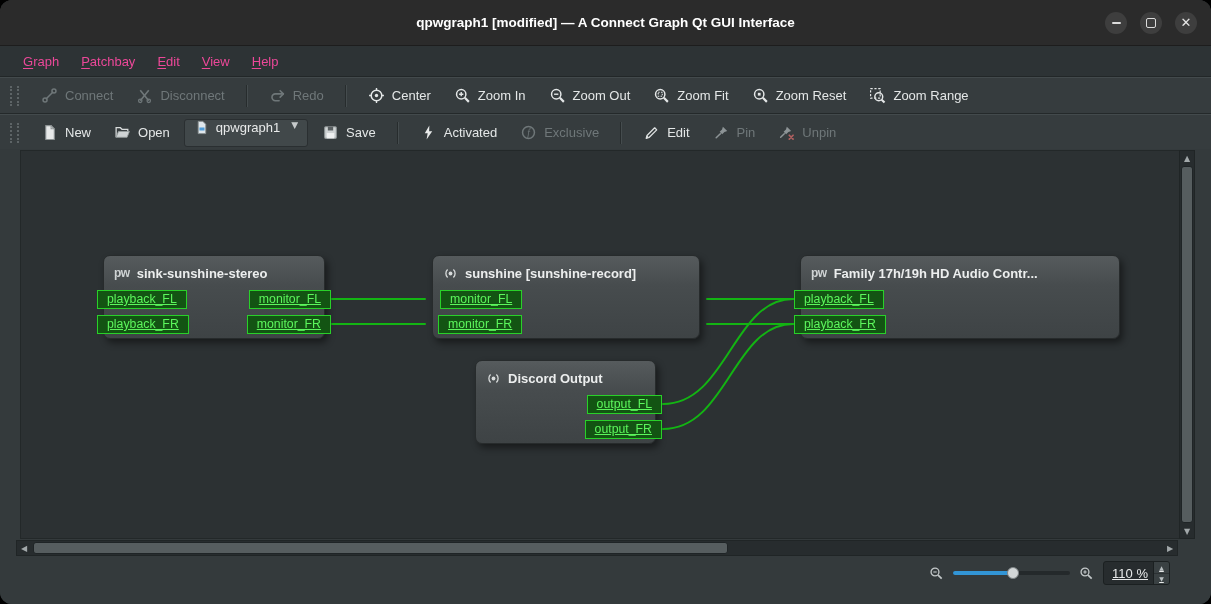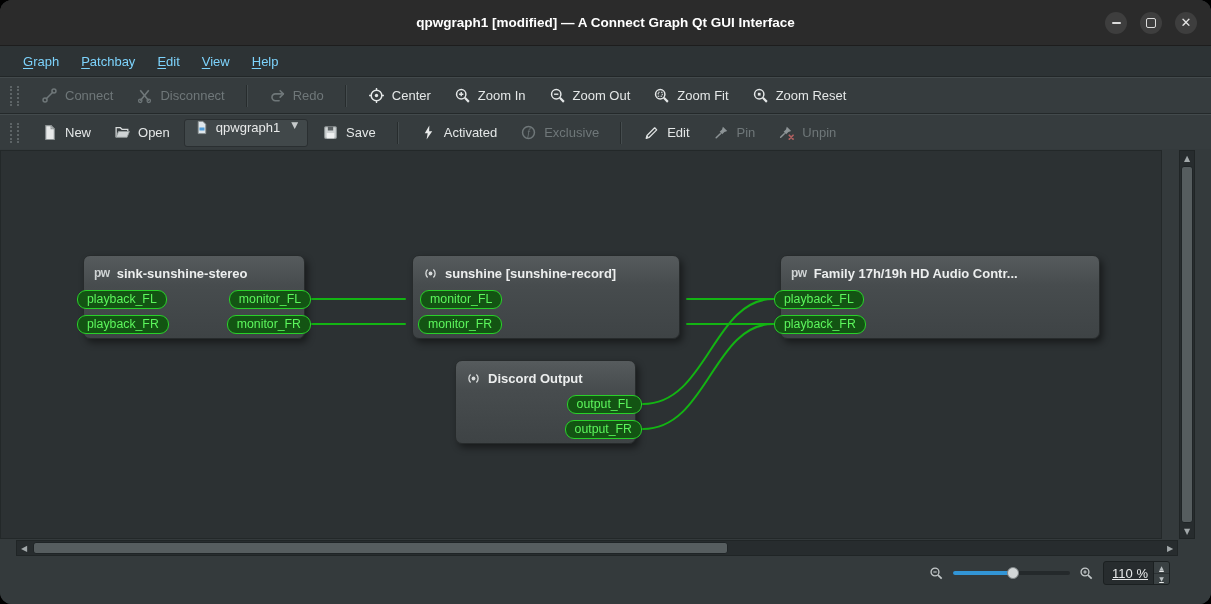--- a/index.html
+++ b/index.html
@@ -14,55 +14,55 @@
   .win-controls{position:absolute;right:14px;top:0;height:45px;display:flex;align-items:center;gap:13px;}
   .wc-btn{width:22px;height:22px;border-radius:50%;background:#3e3e3e;display:flex;
     align-items:center;justify-content:center;color:#dcdcdc;cursor:default;}
   .wc-min-bar{width:9px;height:2px;background:#dcdcdc;border-radius:1px;}
   .wc-max-box{width:8px;height:8px;border:1.5px solid #dcdcdc;border-radius:2px;}
   .wc-close-x{font-size:13px;line-height:1;color:#e6e6e6;font-family:"DejaVu Sans",sans-serif;}
 
   
   .menubar{height:30px;background:#2d3335;border-bottom:1px solid #222728;
     display:flex;align-items:stretch;padding-left:12px;}
-  .menu-item{display:flex;align-items:center;padding:0 11px;color:#7dd3fc;cursor:default;}
+  .menu-item{display:flex;align-items:center;padding:0 11px;color:#ec4899;cursor:default;}
   .mn{text-decoration:underline;text-underline-offset:2px;}
 
   
   .toolbar{height:37px;box-sizing:border-box;background:#363c3e;border-top:1px solid #434a4c;
     border-bottom:1px solid #24292a;display:flex;align-items:center;padding:0 8px;gap:5px;}
   .grip{width:5px;height:20px;margin:0 8px 0 2px;border-left:2px dotted #5d6466;border-right:2px dotted #5d6466;}
   .tb-btn{display:inline-flex;align-items:center;gap:7px;padding:0 9px;height:28px;border-radius:4px;
     color:#e4e7e7;background:transparent;border:none;font-size:13px;font-family:inherit;cursor:default;}
   .tb-btn.disabled{color:#6f7779;}
   .tb-btn svg{flex:none;display:block;}
   .tb-sep{width:0;height:22px;border-left:1px solid #272c2d;border-right:1px solid #454c4e;margin:0 7px;}
   .combo{display:inline-flex;align-items:flex-start;gap:7px;height:26px;padding:0 9px;border-radius:3px;
     background:#41484a;border:1px solid #2a2f31;color:#e8eaea;cursor:default;}
   .combo .chev{font-size:9px;color:#c6cacb;margin-left:4px;font-family:"DejaVu Sans",sans-serif;}
 
   
   .central{position:absolute;top:149px;left:0;right:0;bottom:0;background:#343a3c;}
-  .canvas{position:absolute;left:0;top:1px;width:1162px;height:389px;background:#2c3133;
+  .canvas{position:absolute;left:20px;top:1px;width:1162px;height:389px;background:#2c3133;
     border:1px solid #232829;box-sizing:border-box;overflow:hidden;}
   .wires{position:absolute;left:0;top:0;pointer-events:none;}
 
   .node{position:absolute;background:linear-gradient(180deg,#565b5d 0%,#474c4e 35%,#3e4345 100%);
     border:1px solid #272b2c;border-radius:7px;box-shadow:3px 4px 7px rgba(0,0,0,.45);box-sizing:border-box;}
   .node-header{display:flex;align-items:center;gap:7px;padding:7px 10px 0 10px;height:20px;margin-bottom:7px;}
   .node-title{font-weight:bold;font-size:13px;color:#eceeee;white-space:nowrap;overflow:hidden;}
   .pw-glyph{color:#cfd3d4;font-weight:600;font-size:12px;letter-spacing:-.5px;line-height:1;}
   .port-rows{display:flex;justify-content:space-between;padding:0 5px;}
   .pcol{display:flex;flex-direction:column;gap:6px;}
   .pcol.in{margin-left:-12px;align-items:flex-start;}
   .pcol.out{margin-right:-12px;align-items:flex-end;}
   .port{height:19px;line-height:17px;box-sizing:border-box;padding:0 9px;width:fit-content;
-    border:1px solid var(--port-green-border,#29d029);border-radius:9px;
+    border:1px solid var(--port-green-border,#29d029);border-radius:0;
     background:var(--port-green-bg,#135413);color:var(--port-green-text,#5cf65c);
-    font-size:12.3px;white-space:nowrap;cursor:default;}
+    font-size:12.3px;white-space:nowrap;cursor:default;text-decoration:underline;}
 
   
   .vscroll{position:absolute;left:1179px;top:1px;width:16px;height:389px;background:#272c2e;border:1px solid #202526;box-sizing:border-box;}
   .hscroll{position:absolute;left:16px;top:391px;width:1162px;height:16px;background:#272c2e;border:1px solid #202526;box-sizing:border-box;}
   .sb-arrow{position:absolute;width:14px;height:14px;display:flex;align-items:center;justify-content:center;
     color:#a2a8aa;font-size:8px;font-family:"DejaVu Sans",sans-serif;}
   .sb-thumb{position:absolute;background:#565d5f;border:1px solid #1f2426;border-radius:3px;box-sizing:border-box;}
 
   
   .statusrow{position:absolute;right:41px;top:411px;height:26px;display:flex;align-items:center;gap:9px;}
@@ -191,20 +191,28 @@
 
     <button class="tb-btn">
       <svg width="17" height="17" viewBox="0 0 16 16">
         <circle cx="6.8" cy="6.8" r="4.4" fill="none" stroke="currentColor" stroke-width="1.4"></circle>
         <line x1="10.2" y1="10.2" x2="14" y2="14" stroke="currentColor" stroke-width="2"></line>
         <rect x="5.5" y="5.5" width="2.6" height="2.6" fill="currentColor"></rect>
       </svg>
       <span>Zoom Reset</span>
     </button>
 
+    <button class="tb-btn">
+      <svg width="17" height="17" viewBox="0 0 16 16">
+        <rect x="1.5" y="1.5" width="9" height="9" fill="none" stroke="currentColor" stroke-width="1.1" stroke-dasharray="2 1.6"></rect>
+        <circle cx="9.2" cy="9.2" r="3.7" fill="none" stroke="currentColor" stroke-width="1.4"></circle>
+        <line x1="11.9" y1="11.9" x2="14.6" y2="14.6" stroke="currentColor" stroke-width="2"></line>
+      </svg>
+      <span>Zoom Range</span>
+    </button>
   </div>
 
   <div class="toolbar">
     <div class="grip"></div>
 
     <button class="tb-btn">
       <svg width="17" height="17" viewBox="0 0 16 16">
         <path d="M4.5 1.5 H9.5 L12.5 4.5 V14.5 H4.5 Z" fill="#e7e9e9" stroke="#8d9394" stroke-width="1"></path>
         <path d="M9.5 1.5 V4.5 H12.5" fill="none" stroke="#8d9394" stroke-width="1"></path>
       </svg>

